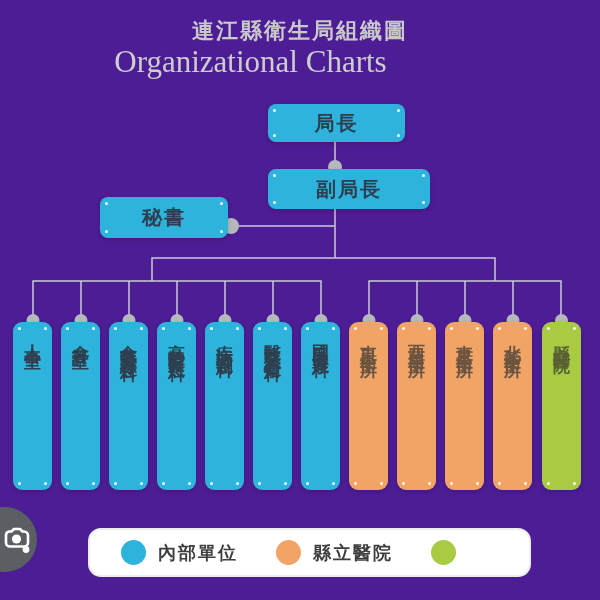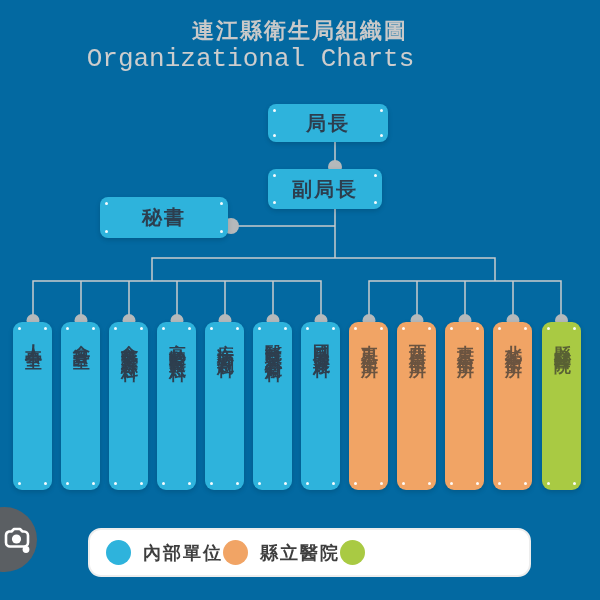--- a/index.html
+++ b/index.html
@@ -1,27 +1,27 @@
 <!DOCTYPE html>
 <html><head>
 <meta charset="utf-8">
 <style>
   html,body{margin:0;padding:0;background:#fff;}
   #screen{
-    position:relative;width:600px;height:600px;background:#0369a1;overflow:hidden;
-    font-family:Liberation Mono, monospace;
+    position:relative;width:600px;height:600px;background:#4c1d95;overflow:hidden;
+    font-family:Liberation Serif, serif;
   }
   
   .title-zh{
     position:absolute;top:16px;left:0;width:600px;text-align:center;
     font-size:22px;letter-spacing:2px;color:#c9c9c9;font-weight:bold;
   }
   .title-en{
     position:absolute;top:44px;left:0;width:501px;text-align:center;
-    font-size:26px;color:#cdcdcd;font-weight:normal;
+    font-size:31px;color:#cdcdcd;font-weight:normal;
   }
   
   #connectors{position:absolute;left:0;top:0;width:600px;height:600px;}
   
   .hbox{
     position:absolute;border-radius:8px;background:#2eb3dc;
     display:flex;align-items:center;justify-content:center;
     font-size:20px;font-weight:bold;color:#2c3e4f;letter-spacing:2px;
     box-shadow:0 2px 5px rgba(0,0,0,.15);
   }
@@ -37,21 +37,21 @@
   .c-blue{background:#2eb3dc;color:#2e3f4f;}
   .c-orange{background:#f1a465;color:#6b5440;}
   .c-green{background:#a9ca43;color:#596134;}
   .pin{position:absolute;width:3px;height:3px;border-radius:50%;background:rgba(255,255,255,.95);}
   .pin.tl{top:5px;left:5px}.pin.tr{top:5px;right:5px}
   .pin.bl{bottom:5px;left:5px}.pin.br{bottom:5px;right:5px}
   
   .legend{
     position:absolute;left:88px;top:528px;width:443px;height:49px;
     border:2px solid #ededed;border-radius:13px;background:#fff;
-    display:flex;align-items:center;padding-left:16px;box-sizing:border-box;
+    display:flex;align-items:center;padding-left:31px;column-gap:38px;box-sizing:border-box;
   }
   .legend-item{display:flex;align-items:center;gap:12px;}
   .legend-dot{width:25px;height:25px;border-radius:50%;}
   .dot-blue{background:#2eb3dc}.dot-orange{background:#f1a465}.dot-green{background:#a9ca43}
   .legend-label{font-size:18px;font-weight:bold;color:#3e3e3e;letter-spacing:2px;}
   
   .lens-btn{
     position:absolute;left:-28px;top:507px;width:65px;height:65px;border-radius:50%;
     background:#5b5f63;border:none;padding:0;cursor:pointer;
   }
@@ -85,28 +85,28 @@
         <circle cx="273" cy="320.5" r="6.5"></circle>
       <circle cx="321" cy="320.5" r="6.5"></circle>
         <circle cx="369" cy="320.5" r="6.5"></circle>
       <circle cx="417" cy="320.5" r="6.5"></circle>
         <circle cx="465" cy="320.5" r="6.5"></circle>
       <circle cx="513" cy="320.5" r="6.5"></circle>
         <circle cx="561.5" cy="320.5" r="6.5"></circle>
     </g>
   </svg>
 
-  <div class="hbox" style="left:268px;top:104px;width:120px;height:38px;">
+  <div class="hbox" style="left:268px;top:104px;width:137px;height:38px;">
     <i class="pin tl"></i>
       <i class="pin tr"></i>
     <i class="pin bl"></i>
       <i class="pin br"></i>
     <span>局長</span>
   </div>
-  <div class="hbox" style="left:268px;top:169px;width:114px;height:40px;">
+  <div class="hbox" style="left:268px;top:169px;width:162px;height:40px;">
     <i class="pin tl"></i>
       <i class="pin tr"></i>
     <i class="pin bl"></i>
       <i class="pin br"></i>
     <span>副局長</span>
   </div>
   <div class="hbox" style="left:100px;top:197px;width:128px;height:41px;">
     <i class="pin tl"></i>
       <i class="pin tr"></i>
     <i class="pin bl"></i>

